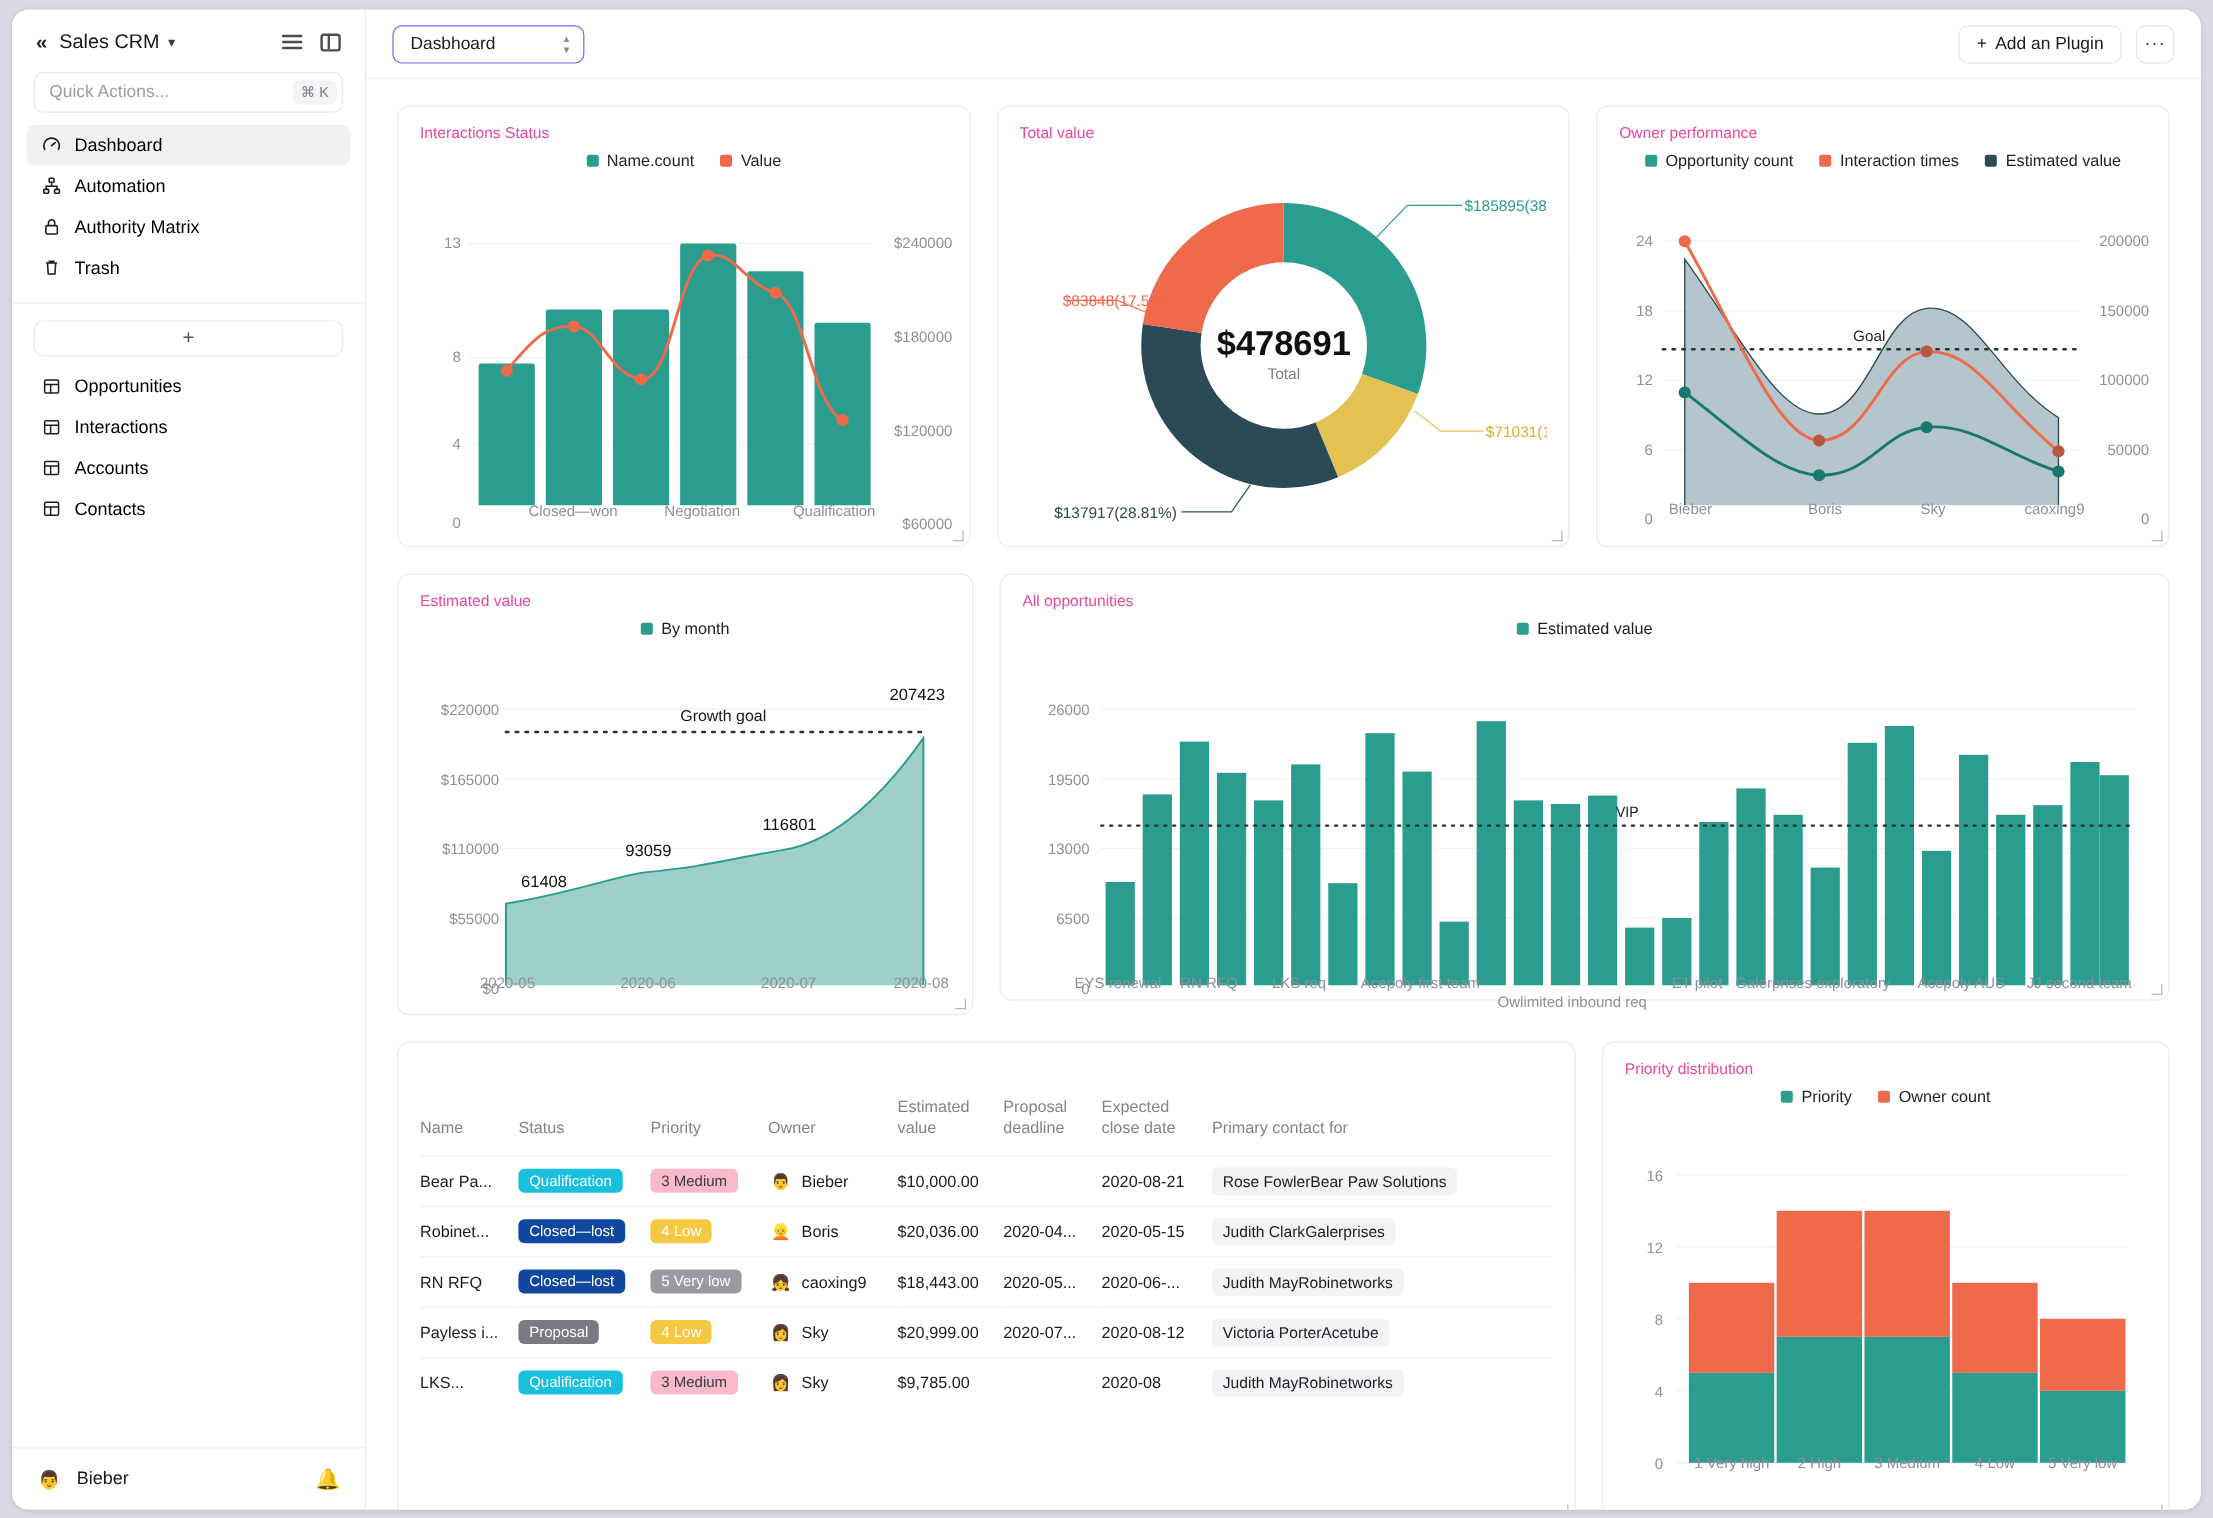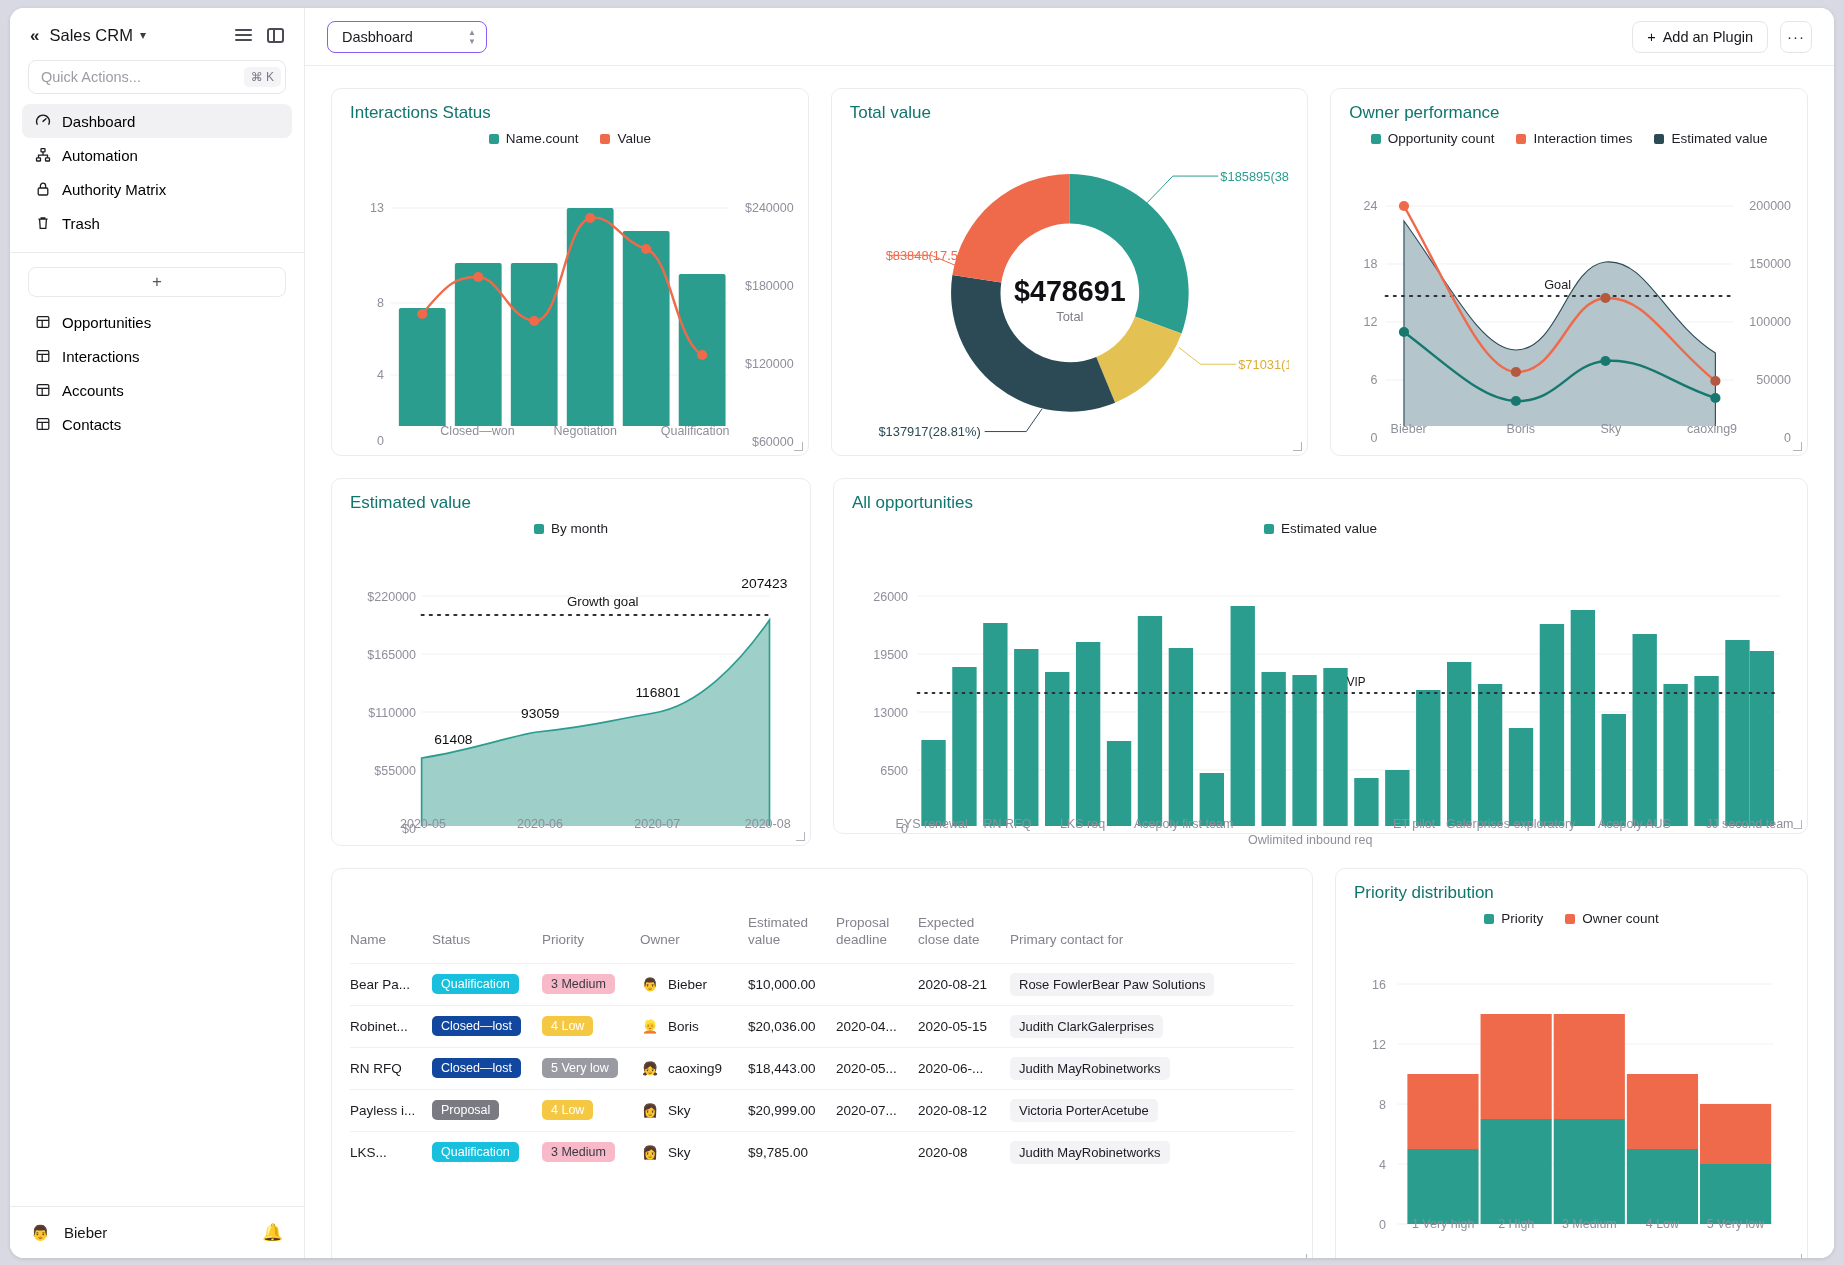--- a/index.html
+++ b/index.html
@@ -129,21 +129,21 @@
   }
   .row { display: flex; gap: 22px; margin-bottom: 22px; }
 
   .card {
     background: #fff;
     border: 1px solid #ececee;
     border-radius: 10px;
     padding: 14px 18px 10px 18px;
     position: relative;
   }
-  .card-title { font-size: 17px; color: #0f766e; margin-bottom: 2px; }
+  .card-title { font-size: 13px; color: #ec4899; margin-bottom: 2px; }
   .resize-h {
     position:absolute; right:5px; bottom:4px; width:9px; height:9px;
     border-right:1.5px solid #b4b4bd; border-bottom:1.5px solid #b4b4bd;
     cursor: nwse-resize;
   }
   .legend { display:flex; justify-content:center; gap:22px; margin-top:8px; }
   .legend-item { display:flex; align-items:center; gap:7px; font-size:13.5px; color:#1e1e24;}
   .lg-sq { width:10px; height:10px; border-radius:2px; flex:0 0 10px;}
 
   .plot { position: relative; }
@@ -560,21 +560,21 @@
               <text x="538" y="150" text-anchor="middle" font-family="Liberation Sans, sans-serif" font-size="12.5" fill="#17171c">VIP</text>
             </svg>
             <div class="xlab" style="left:8.5%;top:281px;">EYS renewal</div>
             <div class="xlab" style="left:16.6%;top:281px;">RN RFQ</div>
             <div class="xlab" style="left:24.6%;top:281px;">LKS req</div>
             <div class="xlab" style="left:35.4%;top:281px;">Acepoly first team</div>
             <div class="xlab" style="left:48.9%;top:297px;">Owlimited inbound req</div>
             <div class="xlab" style="left:60%;top:281px;">ET pilot</div>
             <div class="xlab" style="left:70.3%;top:281px;">Galerprises exploratory</div>
             <div class="xlab" style="left:83.5%;top:281px;">Acepoly AUS</div>
-            <div class="xlab" style="left:94%;top:281px;margin-left:17px;">JJ second team</div>
+            <div class="xlab" style="left:94%;top:281px;">JJ second team</div>
           </div>
           <div class="resize-h"></div>
         </div>
       </div>
 
       <div class="row">
 
         <div class="card" style="width:982px;height:400px;overflow:hidden;">
           <div class="tbl-wrap" style="margin-top:22px;">
             <table class="tbl">

